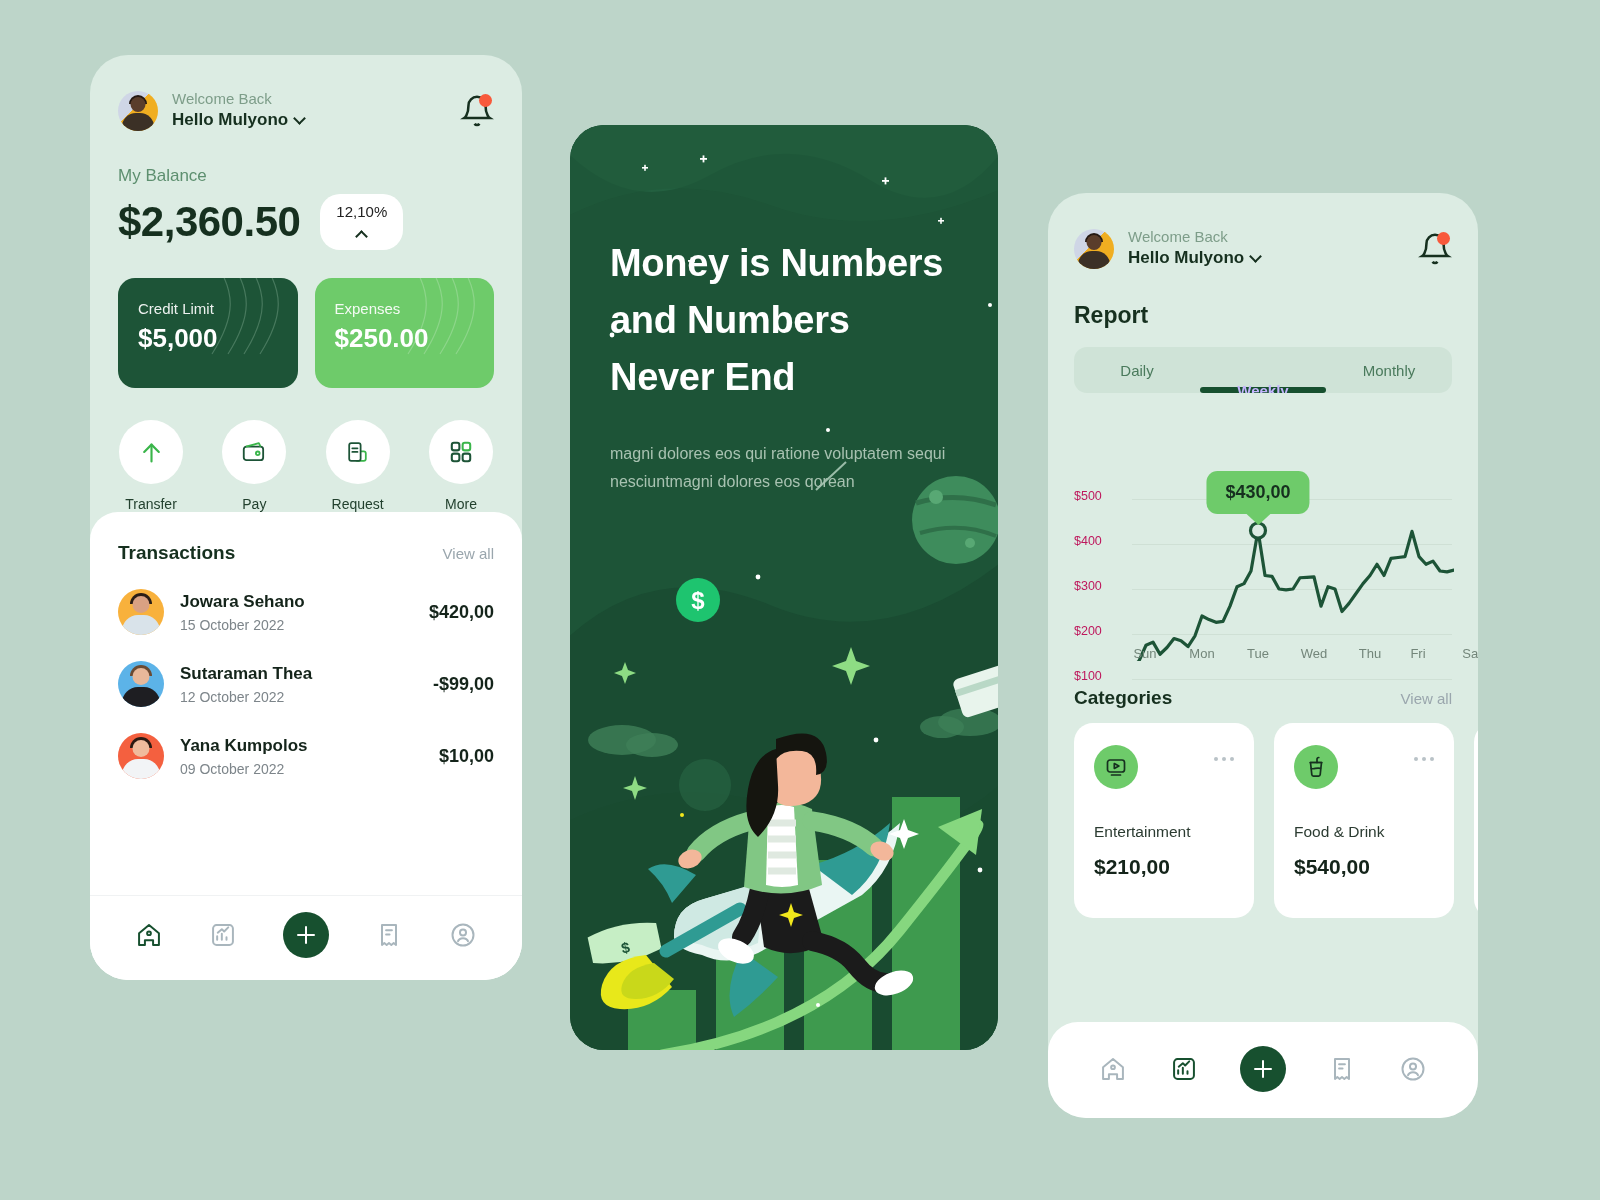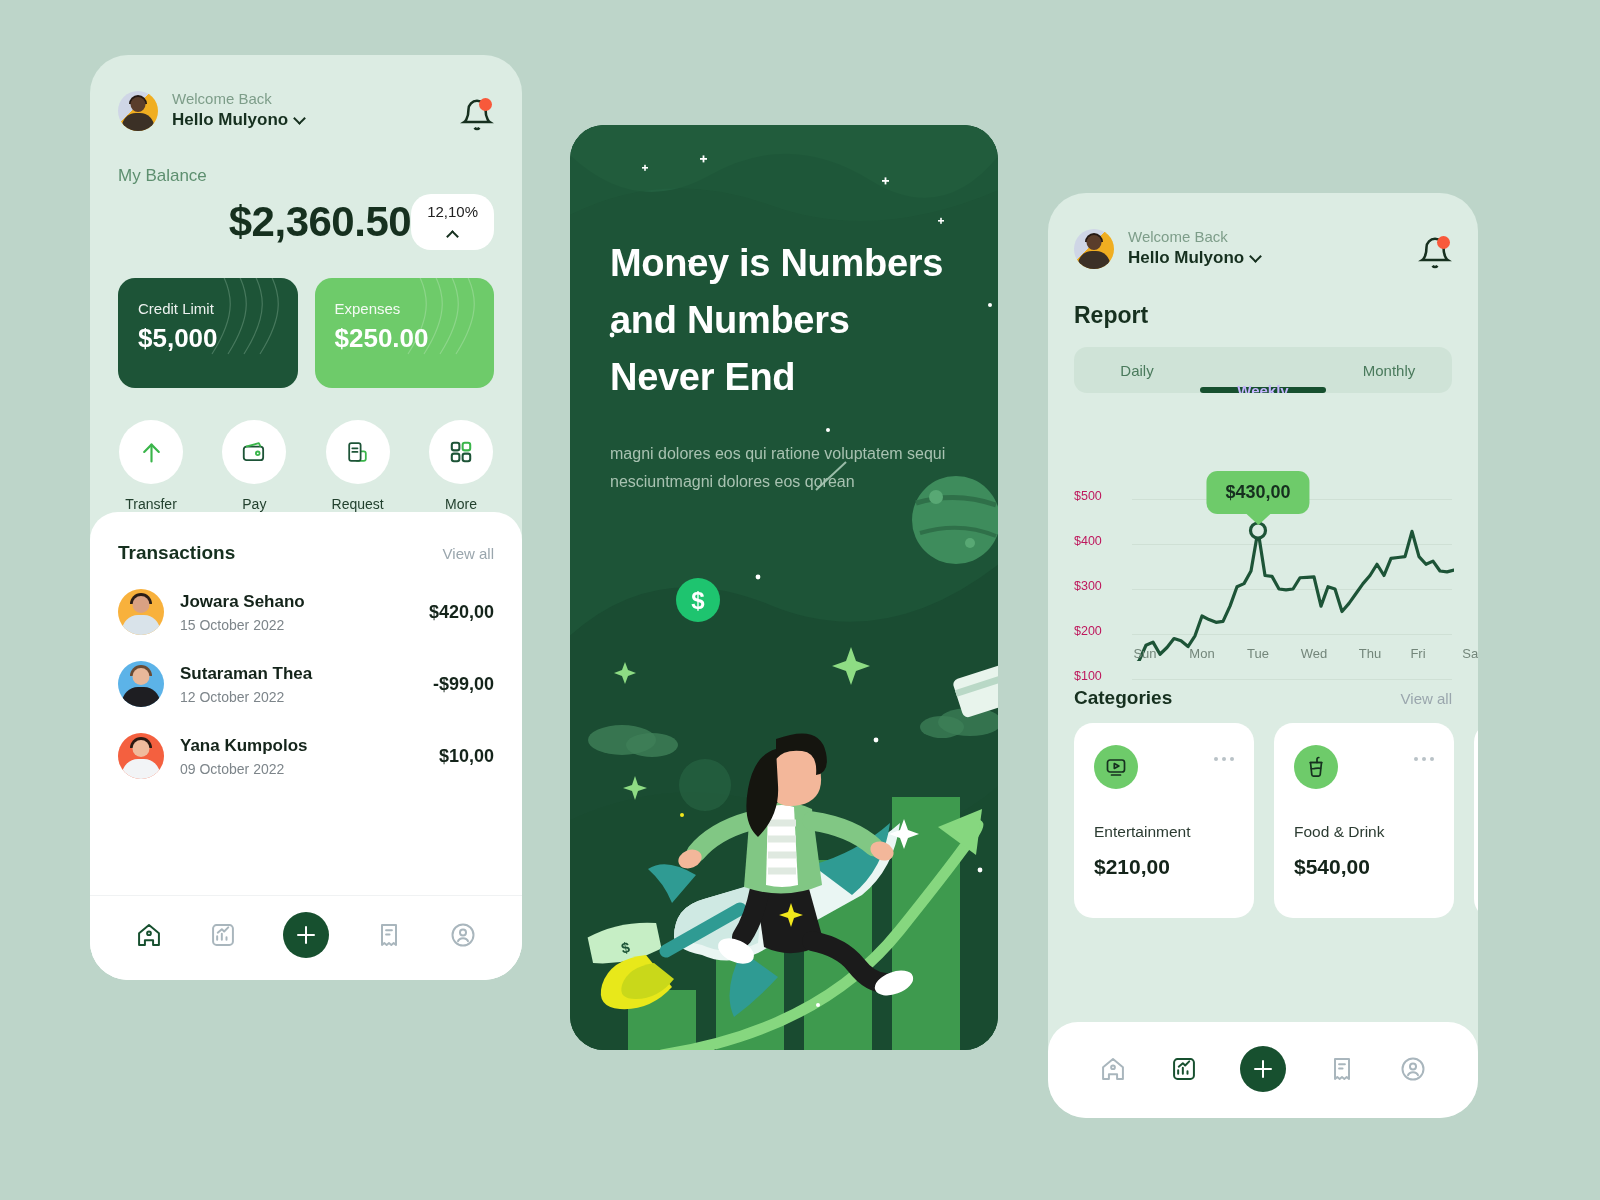--- a/index.html
+++ b/index.html
@@ -22,21 +22,21 @@
     left:570px; top:125px; width:428px; height:925px;
     background:#1d5437; border-radius:34px;
   }
   #phone-right {
     left:1048px; top:193px; width:430px; height:925px;
     background:#dcece3; border-radius:38px;
     display:flex; flex-direction:column;
   }
 
   
-  .hdr { display:flex; align-items:flex-end; justify-content:space-between; }
+  .hdr { display:flex; align-items:center; justify-content:space-between; }
   .hdr-left { display:flex; align-items:center; gap:14px; }
   .avatar {
     width:40px; height:40px; border-radius:50%;
     background:linear-gradient(135deg,#cfd6e6 0%,#cfd6e6 42%,#f0ae21 42%,#f0ae21 100%);
     position:relative; overflow:hidden; flex:none;
   }
   .avatar .av-head{ position:absolute; left:50%; top:6px; transform:translateX(-50%);
     width:15px;height:15px;border-radius:50%;background:#5a3d2b;}
   .avatar .av-hair{ position:absolute; left:50%; top:4px; transform:translateX(-50%);
     width:18px;height:9px;border-radius:9px 9px 0 0;background:#241812;}
@@ -45,21 +45,21 @@
   .welcome { font-size:15px; color:#7d9d89; line-height:1.35; }
   .uname { font-size:17px; font-weight:bold; color:#16301f; display:flex; align-items:center; gap:7px; line-height:1.35;}
   .chev-d { width:9px; height:9px; border-right:2px solid #16301f; border-bottom:2px solid #16301f;
             transform:rotate(45deg); margin-bottom:4px; }
   .bell-wrap { position:relative; width:34px; height:34px; }
   .bell-dot { position:absolute; right:2px; top:0; width:13px; height:13px;
               border-radius:50%; background:#f8593b; z-index:2;}
 
   
   .bal-label { font-size:17px; color:#5d8f6f; font-weight:500; }
-  .bal-row { display:flex; align-items:center; justify-content:flex-end; }
+  .bal-row { display:flex; align-items:center; justify-content:flex-start;gap:20px; }
   .bal-amt { font-size:42px; font-weight:bold; color:#16301f; letter-spacing:-0.5px;}
   .bal-badge {
     background:#fff; border-radius:20px; padding:9px 16px;
     display:flex; align-items:center; gap:9px;
     font-size:15px; color:#222; font-weight:500;flex-direction:column;
   }
   .chev-u { width:9px; height:9px; border-left:2px solid #16301f; border-top:2px solid #16301f;
             transform:rotate(45deg); margin-top:3px;}
 
   

